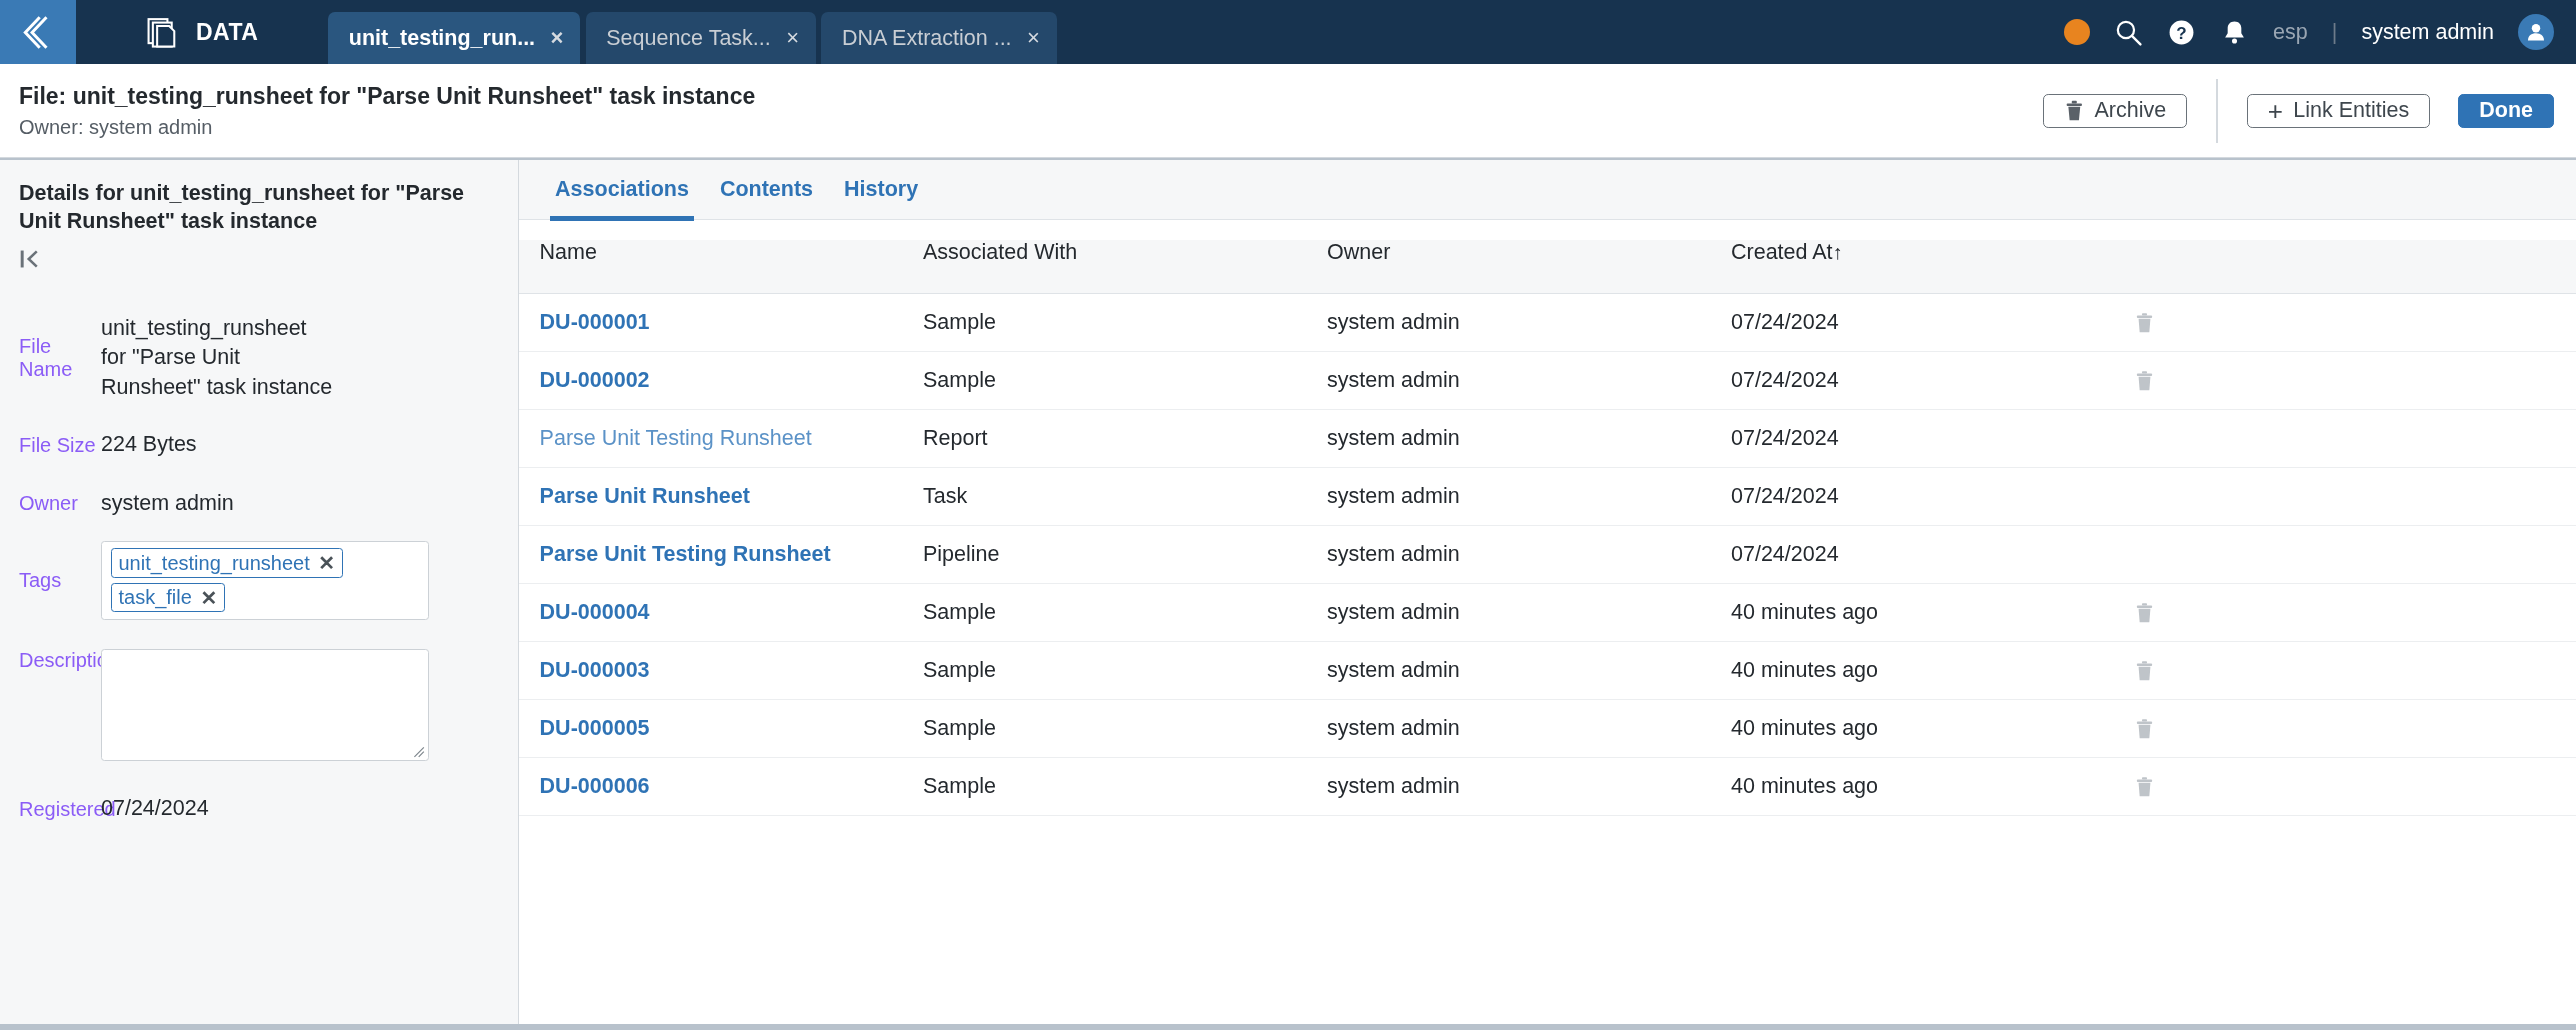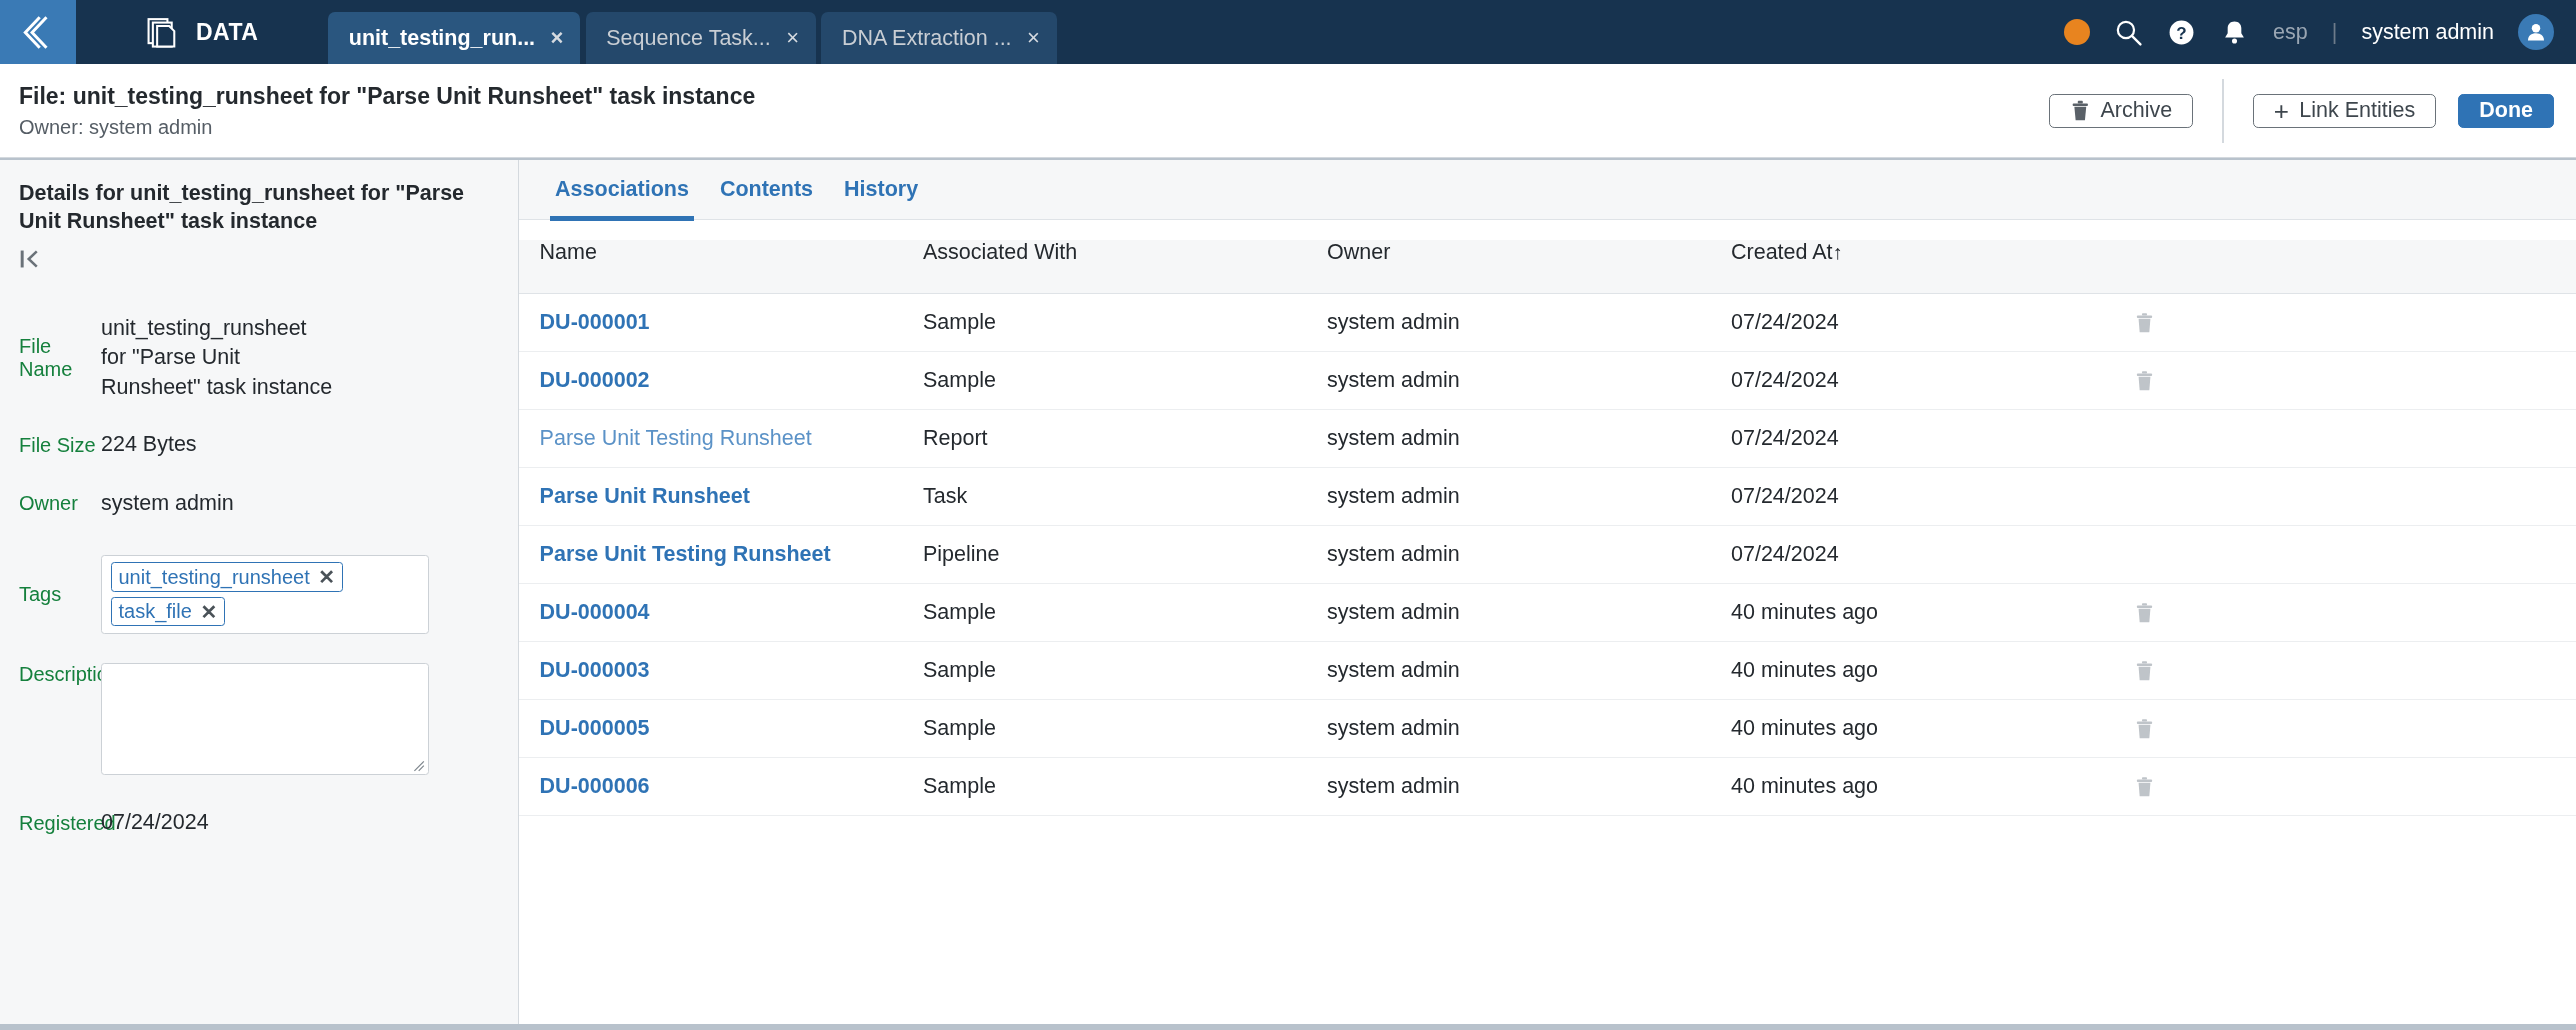--- a/index.html
+++ b/index.html
@@ -80,21 +80,21 @@
     height: 34px; padding: 0 20px;
     border: 1.7px solid #6a7279; border-radius: 5.2px;
     background: #ffffff; color: #3e464d;
     font-size: 21.5px; font-family: "Liberation Sans", sans-serif;
     cursor: pointer; white-space: nowrap;
   }
   .btn-primary {
     background: #2f73b5; border-color: #2f73b5; color: #ffffff; font-weight: bold;
   }
   .divider-v { width: 1.7px; height: 64px; background: #d4d9de; margin: 0 29px; }
-  .gap-btn { margin-left: 22px; }
+  .gap-btn { margin-left: 28px; }
   .trash-sm { width: 20.6px; height: 22px; display:block; }
   .plus-sm { font-size: 26px; line-height: 1; color:#3e464d; }
 
   
   .body-wrap {
     position: absolute; top: 160px; left: 0;
     width: 2576px; height: 864px;
     display: flex;
     background: #ffffff;
   }
@@ -107,21 +107,21 @@
     padding: 19px 20.6px 0 19px;
     overflow: hidden;
   }
   .details-head { display: flex; align-items: flex-start; gap: 8.6px; flex-direction: column; }
   .details-title {
     font-size: 21.5px; font-weight: bold; color: #24292e; line-height: 1.32; flex: 1 1 auto;
   }
   .collapse-icon { flex: 0 0 auto; margin-top: 3.4px; cursor: pointer; }
 
   .frow { display: flex; align-items: center; margin-top: 26px; }
-  .flabel { width: 82px; flex: 0 0 82px; font-size: 20px; color: #15803d; }
+  .flabel { width: 82px; flex: 0 0 82px; font-size: 20px; color: #8b5cf6; }
   .fvalue { font-size: 21.5px; color: #24292e; line-height: 1.38; }
 
   .tagbox {
     border: 1.7px solid #ccd1d6; background: #ffffff; border-radius: 3.4px;
     padding: 6.9px 8.6px; width: 328px;
     display: flex; flex-wrap: wrap; gap: 5.2px; align-content: flex-start;
   }
   .tag {
     display: inline-flex; align-items: center; gap: 8.6px;
     border: 1.7px solid #2f73b5; border-radius: 3.4px;
@@ -304,21 +304,21 @@
     <div class="frow" style="margin-top:27.5px;">
       <div class="flabel">File Size</div>
       <div class="fvalue">224 Bytes</div>
     </div>
 
     <div class="frow" style="margin-top:29px;">
       <div class="flabel">Owner</div>
       <div class="fvalue">system admin</div>
     </div>
 
-    <div class="frow" style="margin-top:36px;">
+    <div class="frow" style="margin-top:22px;">
       <div class="flabel">Tags</div>
       <div class="tagbox">
         <span class="tag">
           <span>unit_testing_runsheet</span>
           <span class="tx">✕</span>
         </span>
         <span class="tag">
           <span>task_file</span>
           <span class="tx">✕</span>
         </span>

